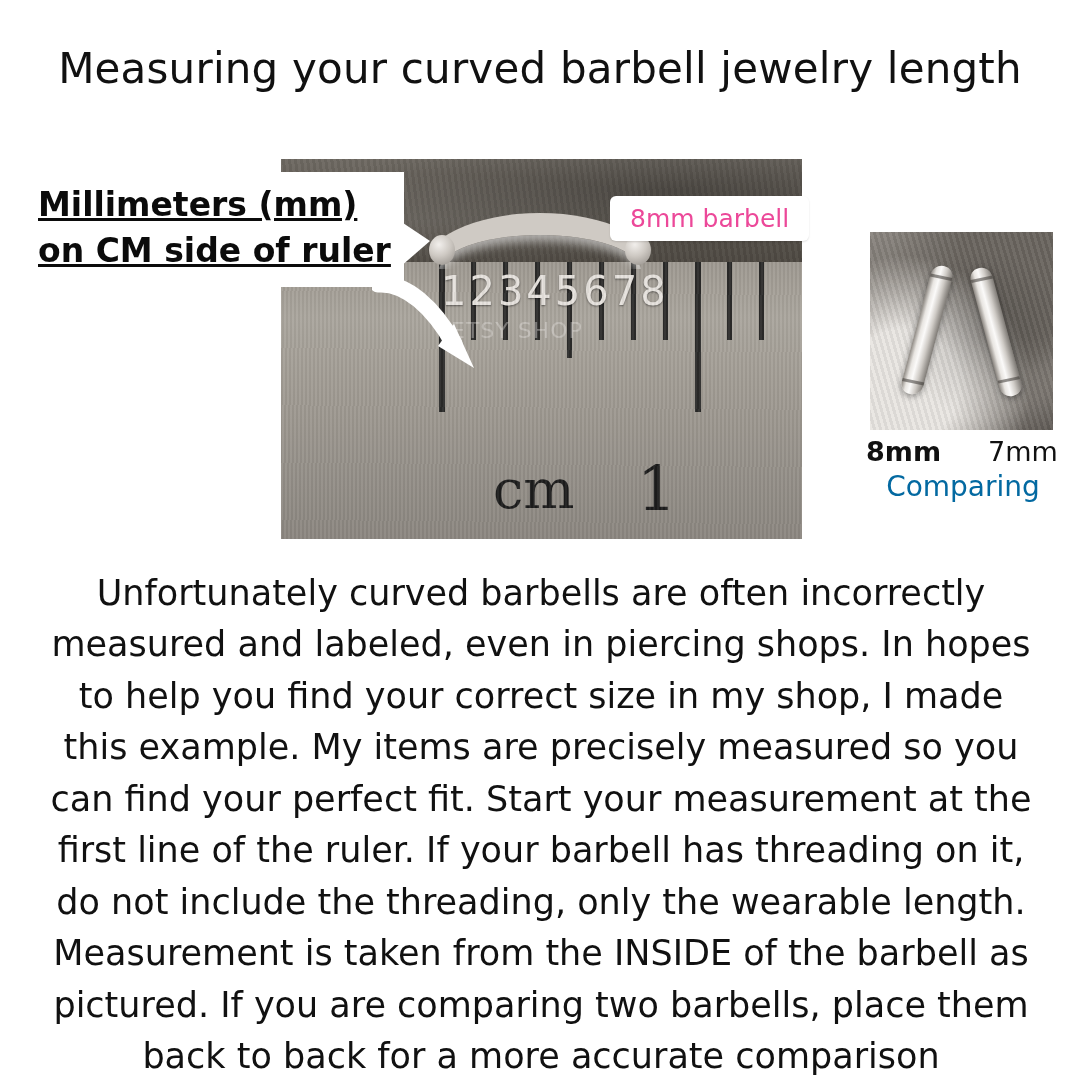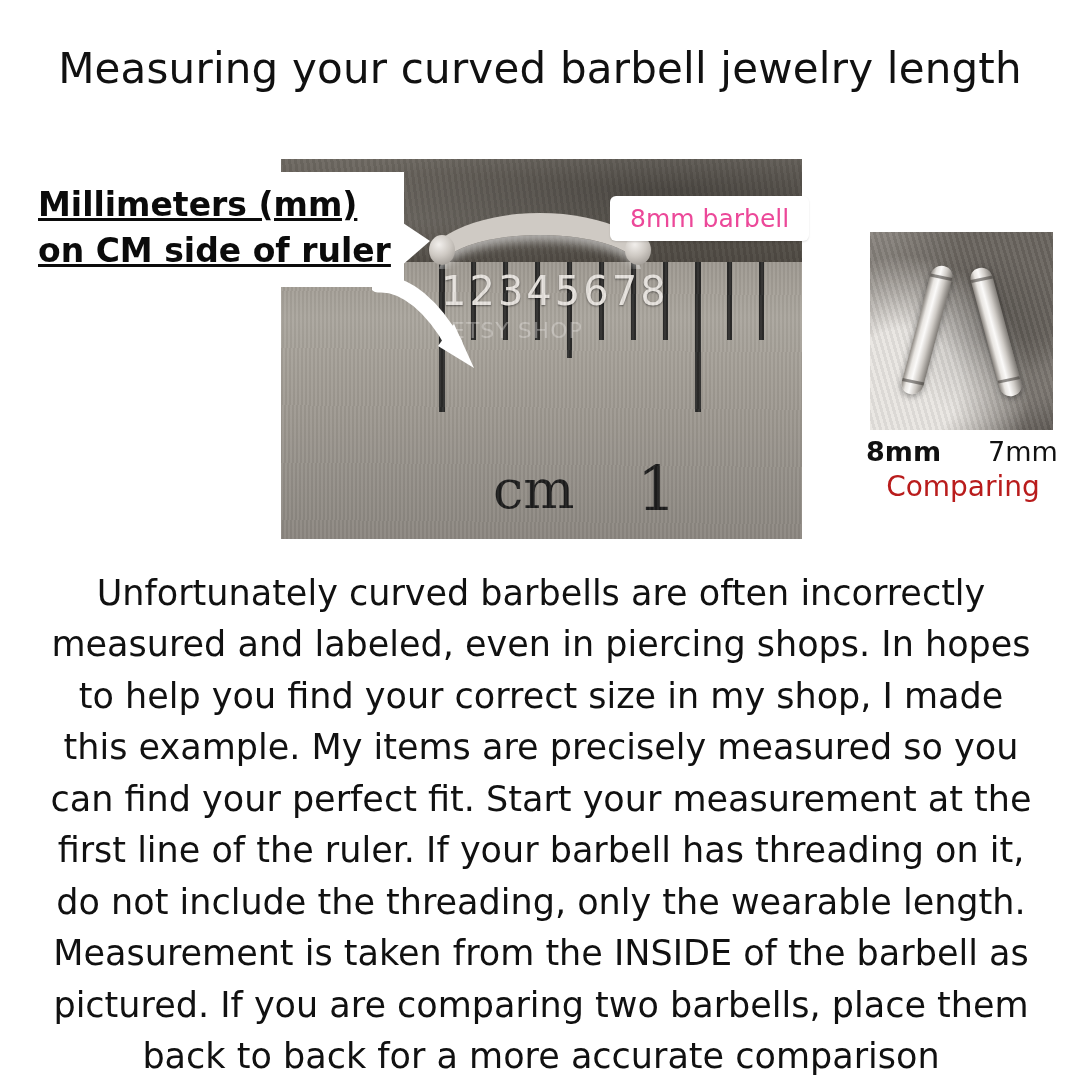--- a/index.html
+++ b/index.html
@@ -248,21 +248,21 @@
     font-size: 27px;
     color: #111;
     text-align: center;
   }
   .cmp-caption {
     position: absolute;
     left: 870px; top: 470px;
     width: 186px;
     text-align: center;
     font-size: 28px;
-    color: #b91c1c;
+    color: #0369a1;
   }
 
   
   .body-text {
     position: absolute;
     left: 46px;
     top: 568px;
     width: 990px;
     text-align: center;
     font-size: 35px;

